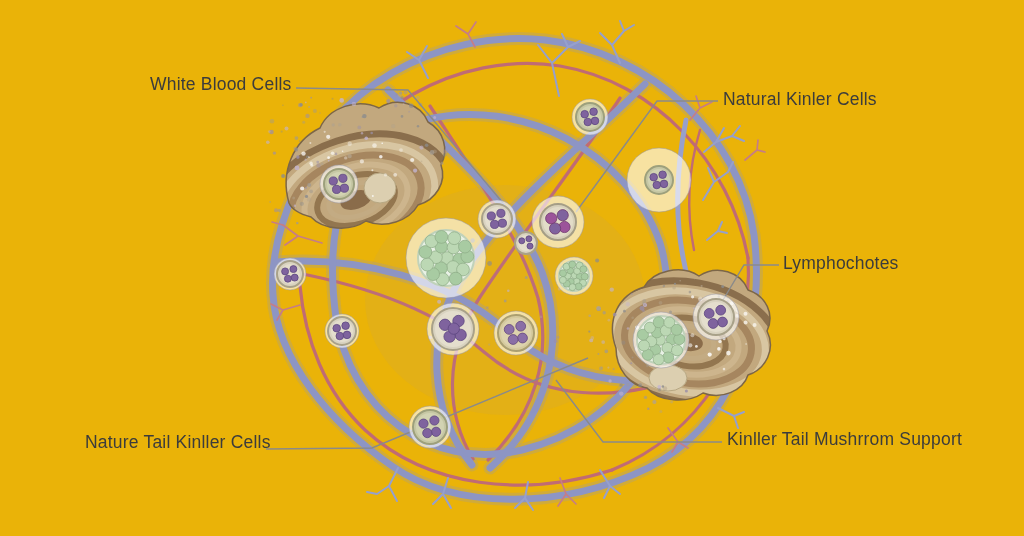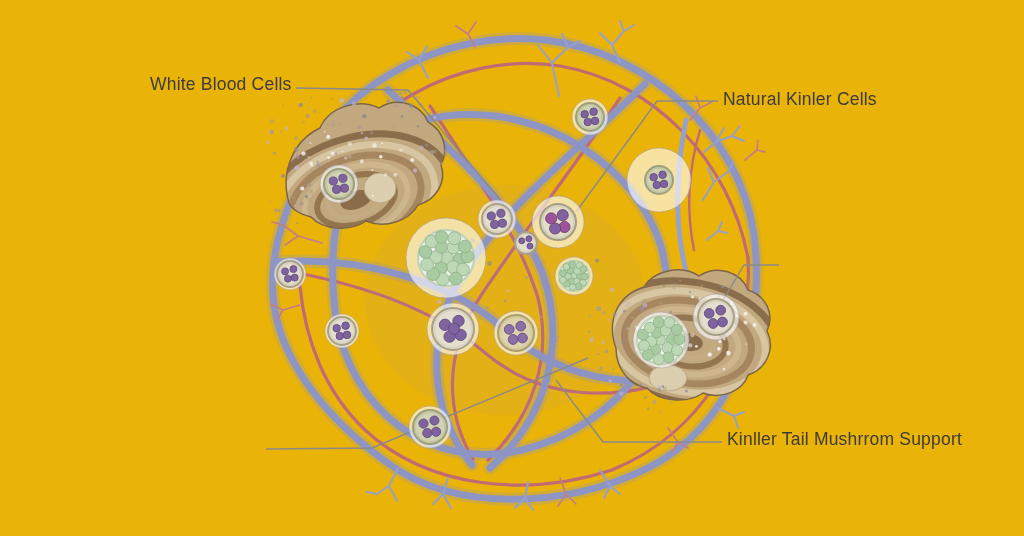--- a/index.html
+++ b/index.html
@@ -533,15 +533,17 @@
           <circle cx="709.2" cy="313.4" r="4.9" fill="#7f639e" stroke="#5d4680" stroke-width="0.8"></circle>
           <circle cx="720.7" cy="310.2" r="4.9" fill="#7f639e" stroke="#5d4680" stroke-width="0.8"></circle>
           <circle cx="722.5" cy="322.0" r="4.9" fill="#7f639e" stroke="#5d4680" stroke-width="0.8"></circle>
           <circle cx="713.1" cy="323.5" r="4.9" fill="#7f639e" stroke="#5d4680" stroke-width="0.8"></circle>
         </g>
       </g>
 </svg>
 
 <div class="label" style="left:150px;top:74px">White Blood Cells</div>
 <div class="label" style="left:723px;top:89px">Natural Kinler Cells</div>
+<div class="label" style="left:783px;top:253px">Lymphochotes</div>
+<div class="label" style="left:85px;top:432px">Nature Tail Kinller Cells</div>
 <div class="label" style="left:727px;top:429px">Kinller Tail Mushrrom Support</div>
 
 </div>
 
 </body></html>

